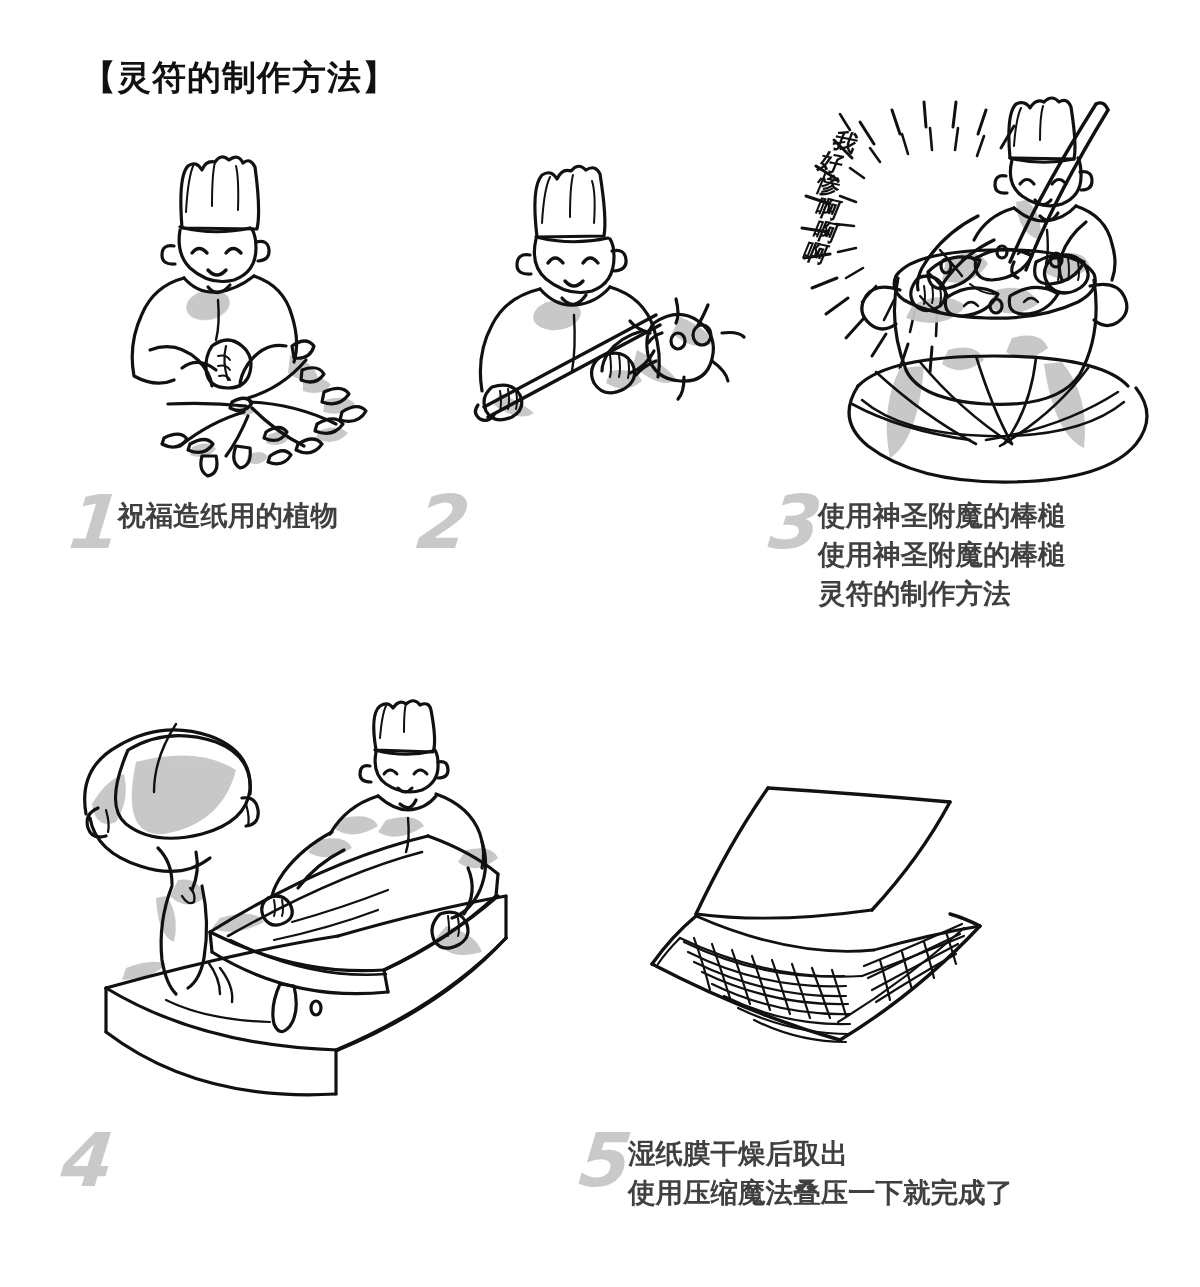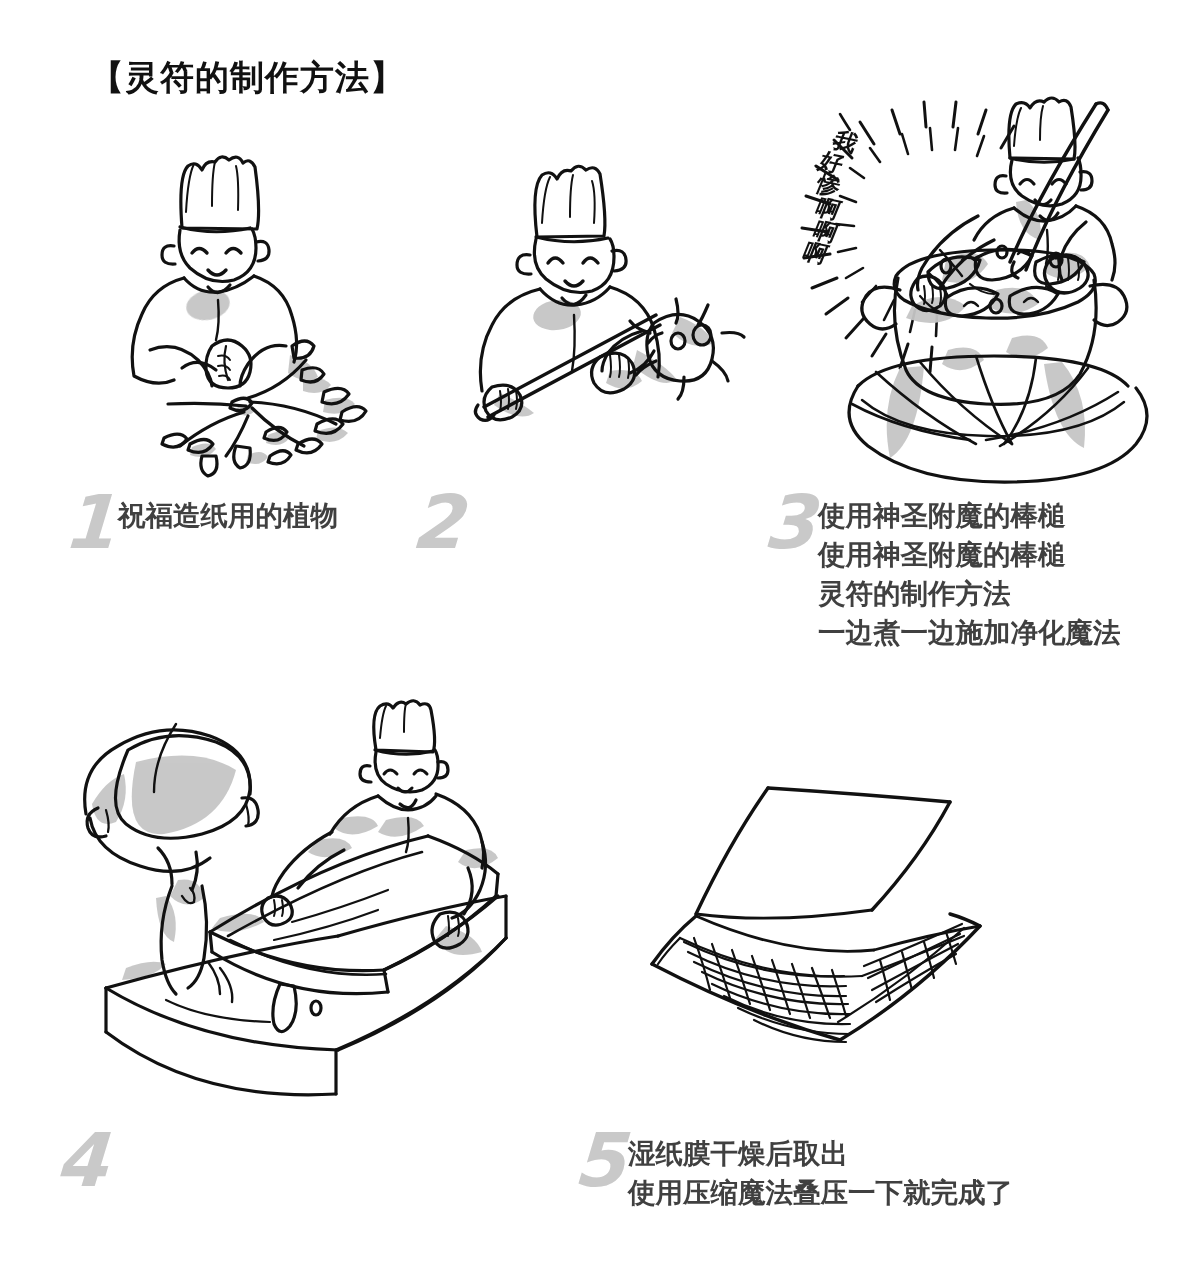--- a/index.html
+++ b/index.html
@@ -21,21 +21,21 @@
   .page {
     position: absolute;
     inset: 0;
     width: 1200px;
     height: 1287px;
   }
 
   
   .title {
     position: absolute;
-    left: 90px;
+    left: 82px;
     top: 58px;
     font-size: 34px;
     font-weight: 700;
     letter-spacing: 1px;
     line-height: 1.15;
     white-space: nowrap;
     color: #111111;
   }
 
   
@@ -542,21 +542,20 @@
   <div class="caption" style="left:418px; top:490px;">
     <div class="step-num">2</div>
   </div>
 
   <div class="caption" style="left:770px; top:490px;">
     <div class="step-num">3</div>
     <div class="cap-lines">
       <div>使用神圣附魔的棒槌</div>
       <div>使用神圣附魔的棒槌</div>
       <div>灵符的制作方法</div>
-      <div>一边煮一边施加净化魔法</div>
     </div>
   </div>
 
   <div class="caption" style="left:62px; top:1128px;">
     <div class="step-num">4</div>
     <div class="cap-lines">
     </div>
   </div>
 
   <div class="caption" style="left:580px; top:1128px;">

